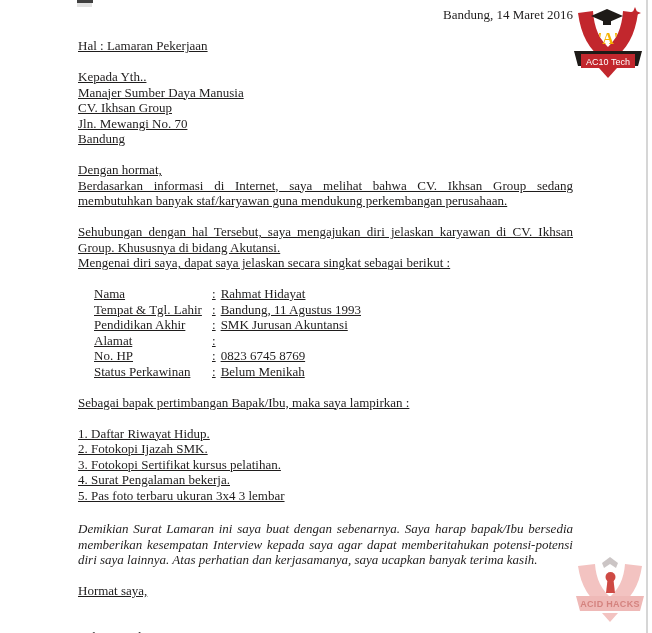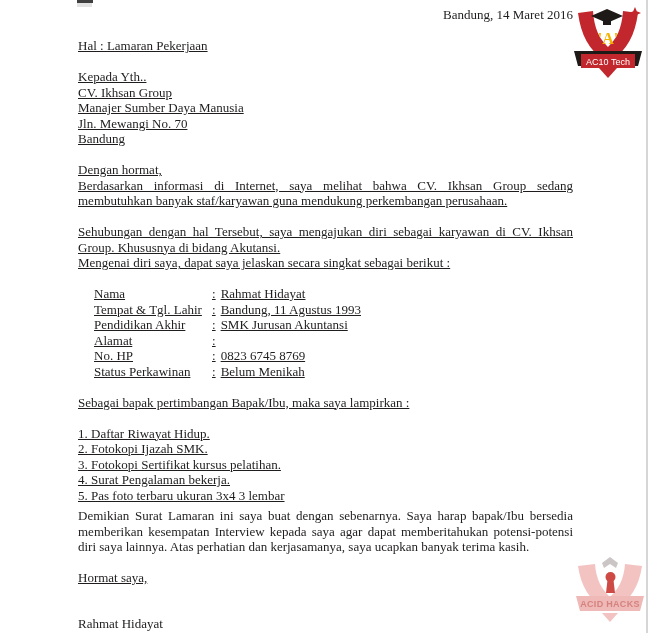--- a/index.html
+++ b/index.html
@@ -16,21 +16,21 @@
     width: 652px; height: 633px;
     box-sizing: border-box;
     padding: 7px 79px 0 78px;
     font-size: 13px;
     line-height: 15.5px;
   }
   .ln { white-space: nowrap; }
   .jl { text-align: justify; text-align-last: justify; white-space: normal; }
   .date-line { text-align: right; }
   .mt  { margin-top: 15.5px; text-decoration: underline; }
-  .mt-sm { margin-top: 5px; }
+  .mt-sm { margin-top: 18px; font-style: italic; }
   .signature-name { margin-top: 30.5px; }
   .bio-row { display: flex; margin-left: 16px; }
   .bio-label { width: 118px; flex: 0 0 118px; }
   .bio-sep { margin-right: 5px; }
   .edge-line {
     position: absolute; left: 646px; top: 0;
     width: 1.5px; height: 633px;
     background: #d6d6d6;
   }
   .crop-artifact-dark {
@@ -53,34 +53,34 @@
 
   <div class="crop-artifact-dark"></div>
   <div class="crop-artifact-light"></div>
 
   <div class="ln date-line">Bandung, 14 Maret 2016</div>
 
   <div class="ln mt">Hal : Lamaran Pekerjaan</div>
 
   <div class="mt">
     <div class="ln">Kepada Yth..</div>
+    <div class="ln">Manajer Sumber Daya Manusia</div>
     <div class="ln">CV. Ikhsan Group</div>
-    <div class="ln">Manajer Sumber Daya Manusia</div>
     <div class="ln">Jln. Mewangi No. 70</div>
     <div class="ln">Bandung</div>
   </div>
 
   <div class="mt">
     <div class="ln">Dengan hormat,</div>
     <div class="jl">Berdasarkan informasi di Internet, saya melihat bahwa CV. Ikhsan Group sedang</div>
     <div class="ln">membutuhkan banyak staf/karyawan guna mendukung perkembangan perusahaan.</div>
   </div>
 
   <div class="mt">
-    <div class="jl">Sehubungan dengan hal Tersebut, saya mengajukan diri sebagai karyawan di CV. Ikhsan</div>
+    <div class="jl">Sehubungan dengan hal Tersebut, saya mengajukan diri jelaskan karyawan di CV. Ikhsan</div>
     <div class="ln">Group. Khususnya di bidang Akutansi.</div>
     <div class="ln">Mengenai diri saya, dapat saya jelaskan secara singkat sebagai berikut :</div>
   </div>
 
   <div class="mt">
     <div class="bio-row">
       <span class="bio-label">Nama</span>
       <span class="bio-sep">:</span>
       <span>Rahmat Hidayat</span>
     </div>

